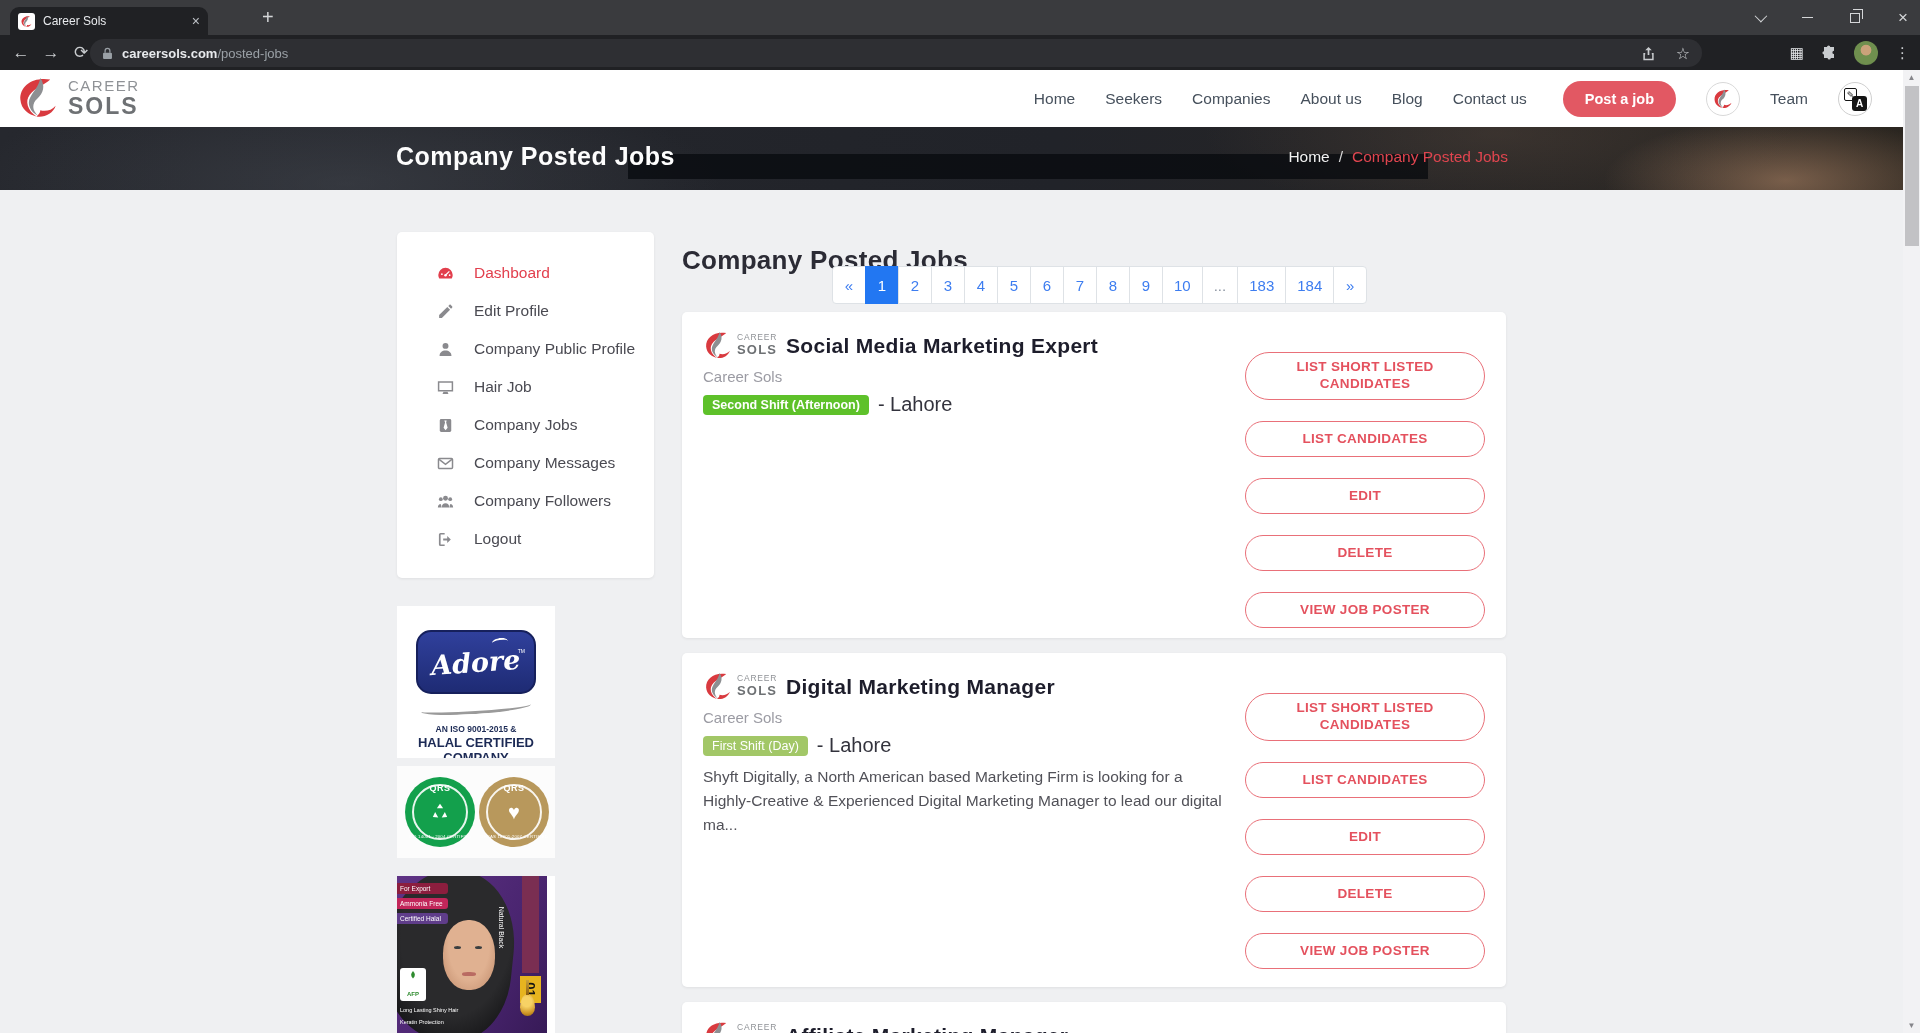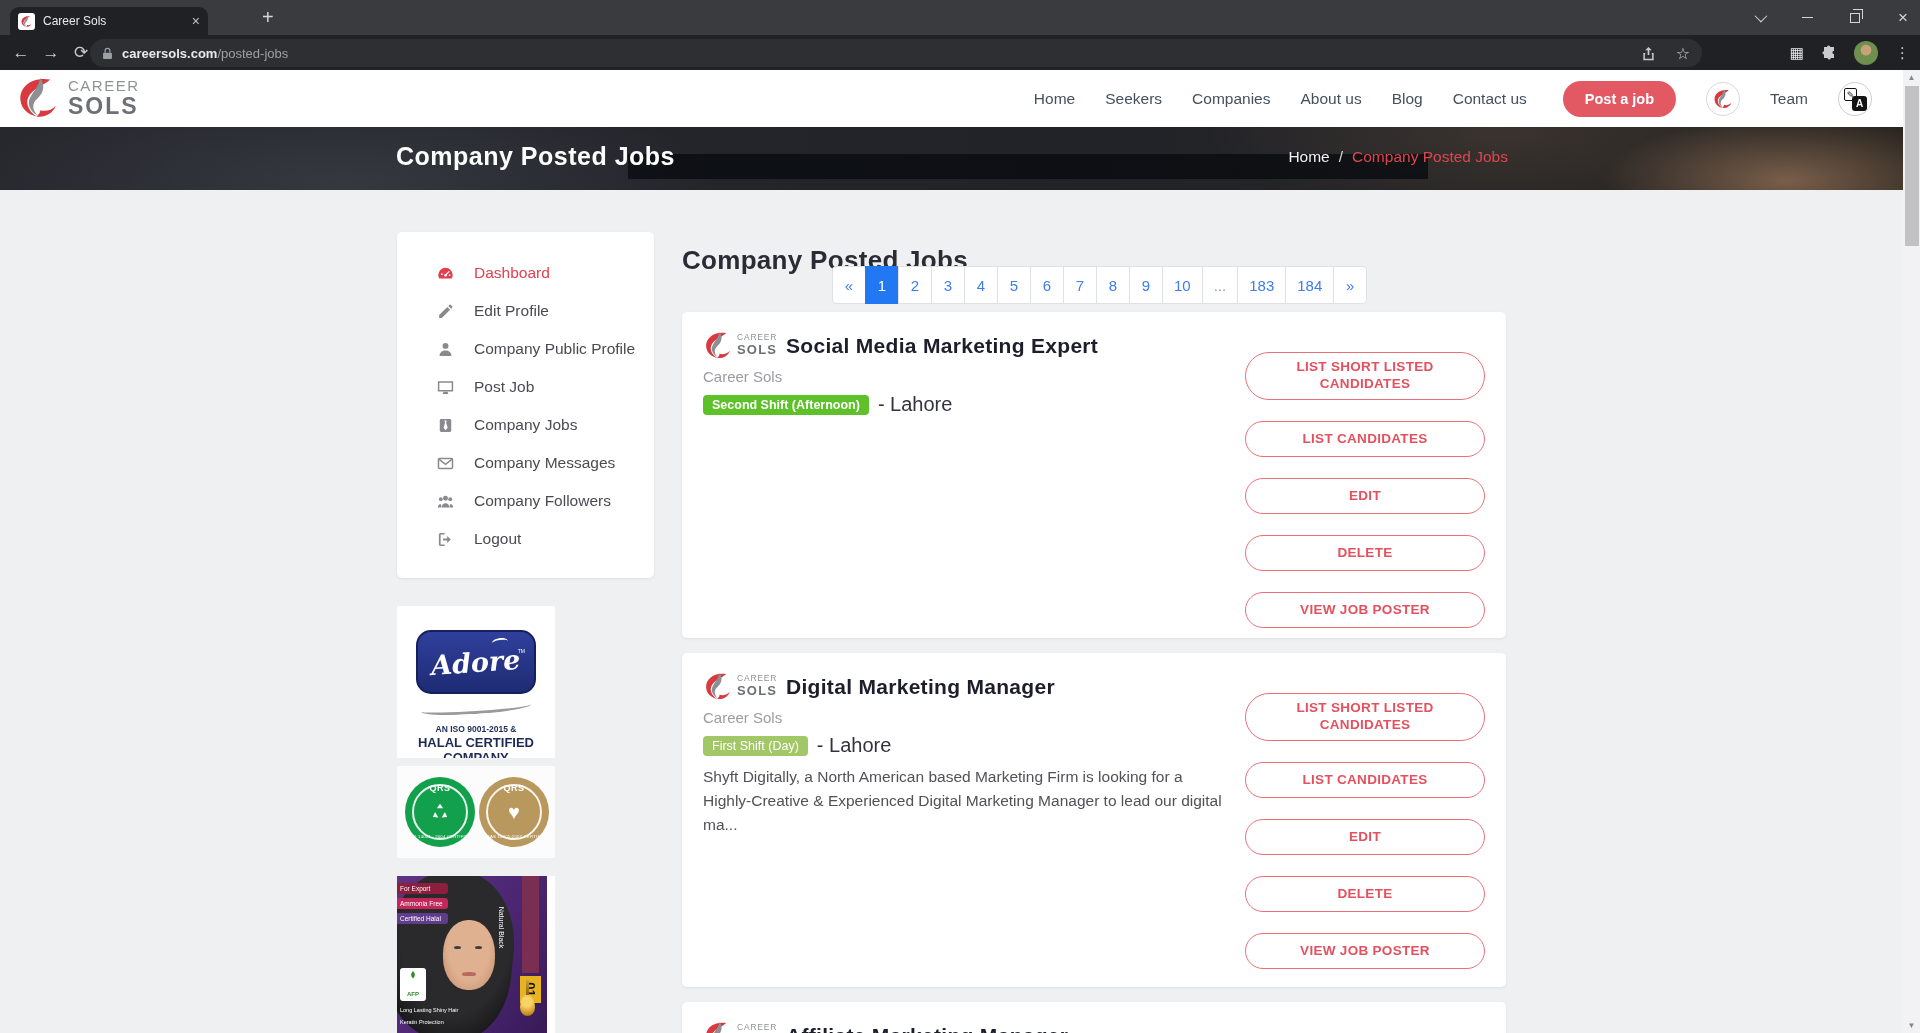--- a/index.html
+++ b/index.html
@@ -310,21 +310,21 @@
           <circle cx="8" cy="4.6" r="2.8"></circle>
           <path d="M2.4 14c0-3.1 2.5-5 5.6-5s5.6 1.9 5.6 5z"></path>
         </svg>
       <span class="side-label">Company Public Profile</span>
     </div>
     <div class="side-item">
       <svg class="icn" viewBox="0 0 16 16">
           <path d="M1.5 2.8h13v8.2h-13z" fill="none" stroke="#8a8a8e" stroke-width="1.4"></path>
           <path d="M5.2 14.2l.9-2.2h3.8l.9 2.2z"></path>
         </svg>
-      <span class="side-label">Post Job</span>
+      <span class="side-label">Hair Job</span>
     </div>
     <div class="side-item">
       <svg class="icn" viewBox="0 0 16 16">
           <rect x="2.6" y="1.8" width="10.8" height="12.4" rx="1.4"></rect>
           <path fill="#fff" d="M6.9 3.2h2.2l-.5 2 1.4 4.8-1.9 2.4-1.9-2.4 1.4-4.8z"></path>
         </svg>
       <span class="side-label">Company Jobs</span>
     </div>
     <div class="side-item">
       <svg class="icn" viewBox="0 0 16 16">

